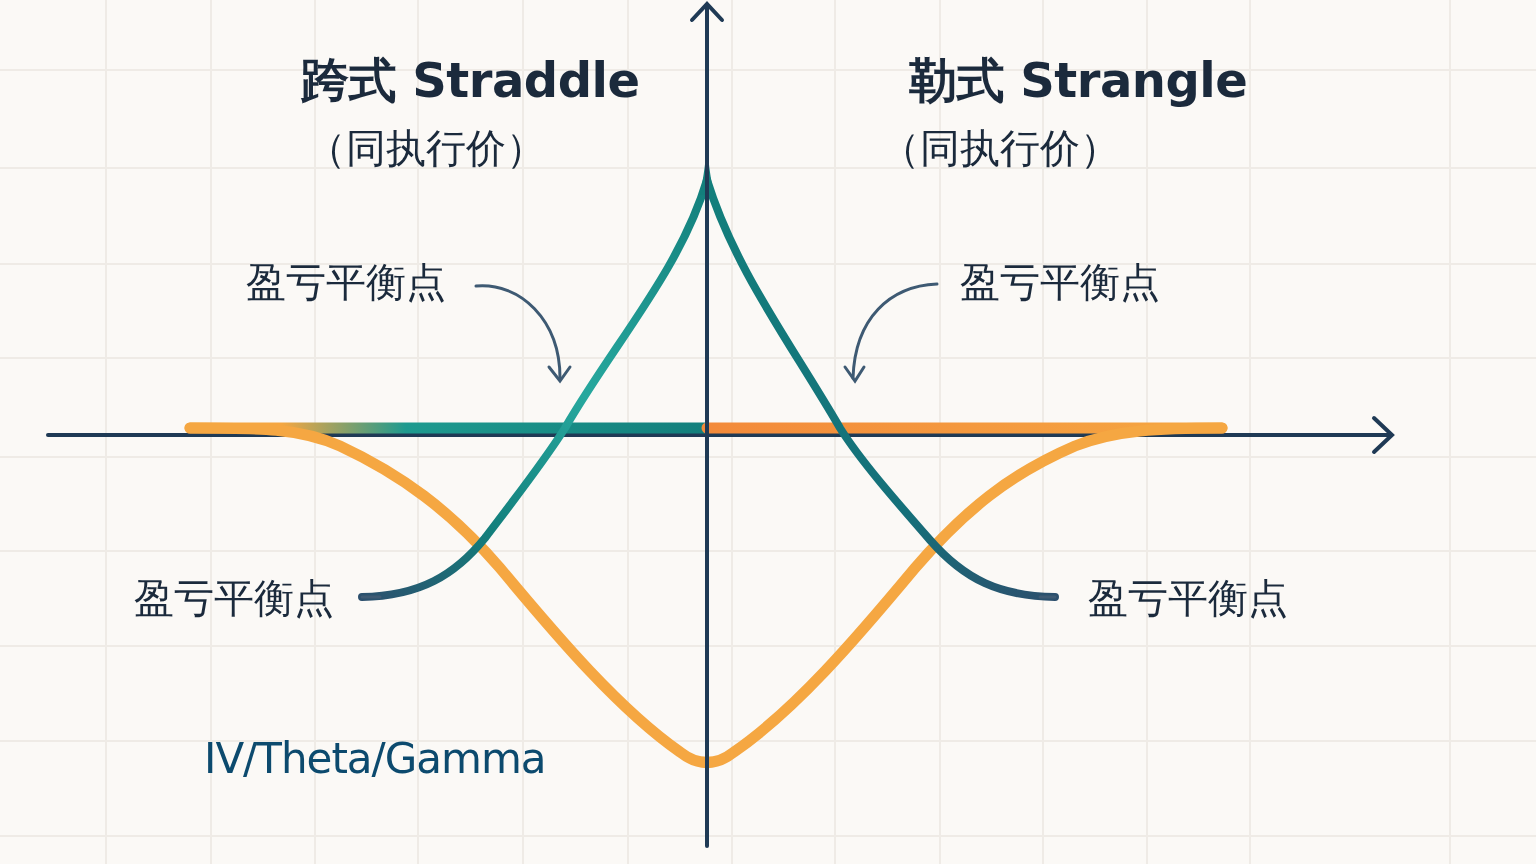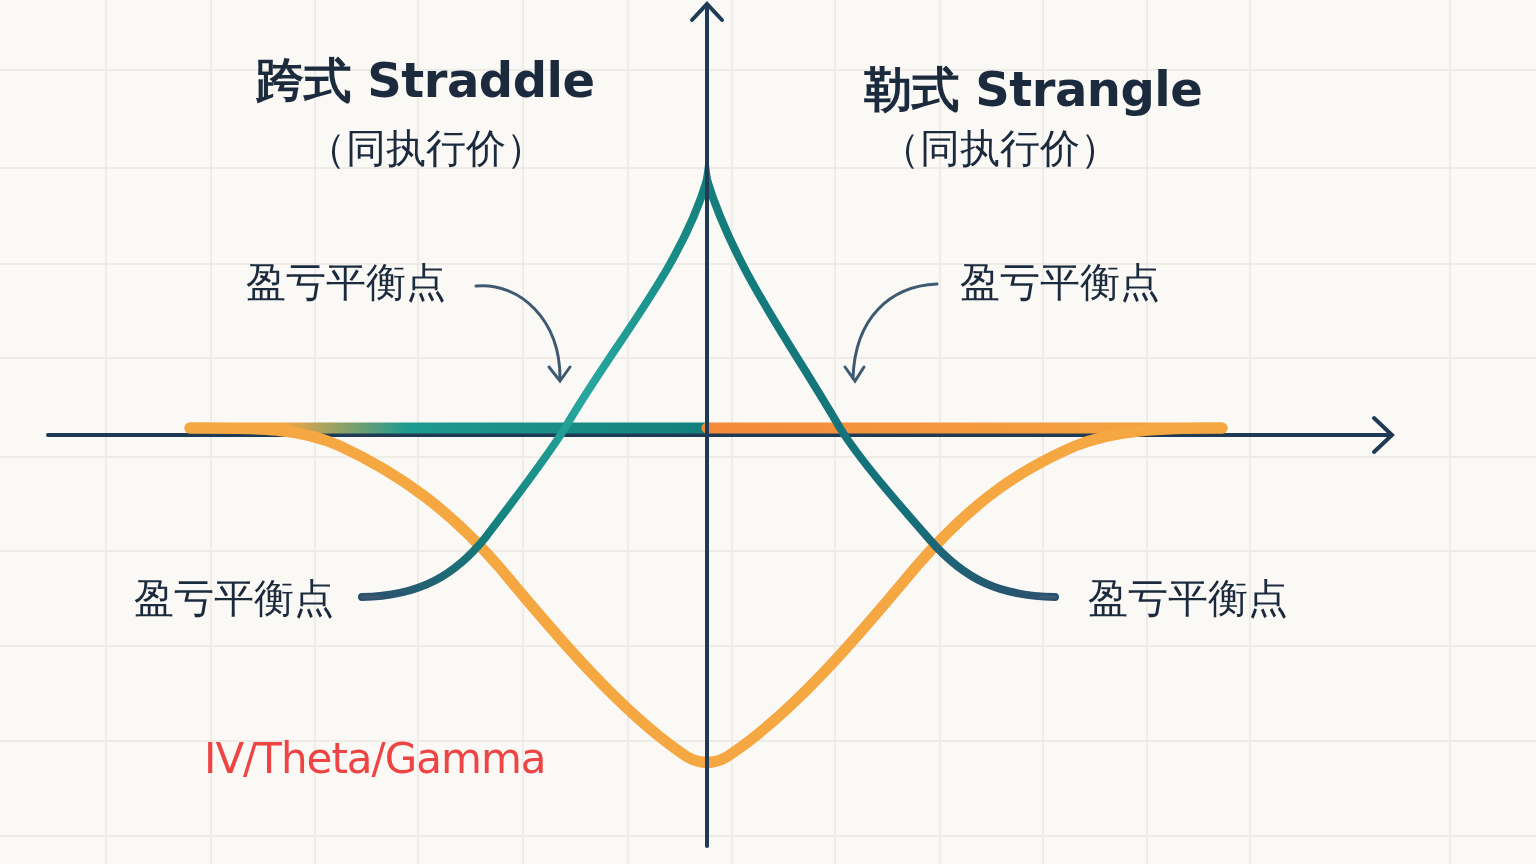--- a/index.html
+++ b/index.html
@@ -25,33 +25,34 @@
       position: absolute;
       color: #1b2a3c;
       font-family: "DejaVu Sans", "Liberation Sans", sans-serif;
       white-space: nowrap;
       line-height: 1;
     }
     .title {
       font-size: 48px;
       font-weight: bold;
       letter-spacing: -0.5px;
+      margin-left: 45px;
     }
     .subtitle {
       font-size: 40px;
       font-weight: normal;
     }
     .be-label {
       font-size: 40px;
       font-weight: normal;
     }
     .greeks {
       font-size: 42px;
       font-weight: normal;
-      color: #ef4444;
+      color: #0c4a6e;
       letter-spacing: -1px;
     }
   </style>
 </head>
 <body>
 
 <div class="canvas">
 
   <svg class="layer" viewBox="0 0 1536 864">
     <defs>
@@ -144,21 +145,21 @@
       <path d="M 937 284 C 890 286, 855 318, 853 378"></path>
       <polyline points="845,367 855,381 864,367"></polyline>
       <path d="M 362 597 L 380 597"></path>
       <path d="M 1040 597 L 1055 597"></path>
     </g>
   </svg>
 
   <div class="label title" style="left:256px; top:56px;">跨式 Straddle</div>
   <div class="label subtitle" style="left:306px; top:128px;">（同执行价）</div>
 
-  <div class="label title" style="left:864px; top:65px;">勒式 Strangle</div>
+  <div class="label title" style="left:864px; top:56px;">勒式 Strangle</div>
   <div class="label subtitle" style="left:880px; top:128px;">（同执行价）</div>
 
   <div class="label be-label" style="left:246px; top:262px;">盈亏平衡点</div>
   <div class="label be-label" style="left:960px; top:262px;">盈亏平衡点</div>
   <div class="label be-label" style="left:134px; top:578px;">盈亏平衡点</div>
   <div class="label be-label" style="left:1088px; top:578px;">盈亏平衡点</div>
 
   <div class="label greeks" style="left:204px; top:738px;">IV/Theta/Gamma</div>
 </div>
 

